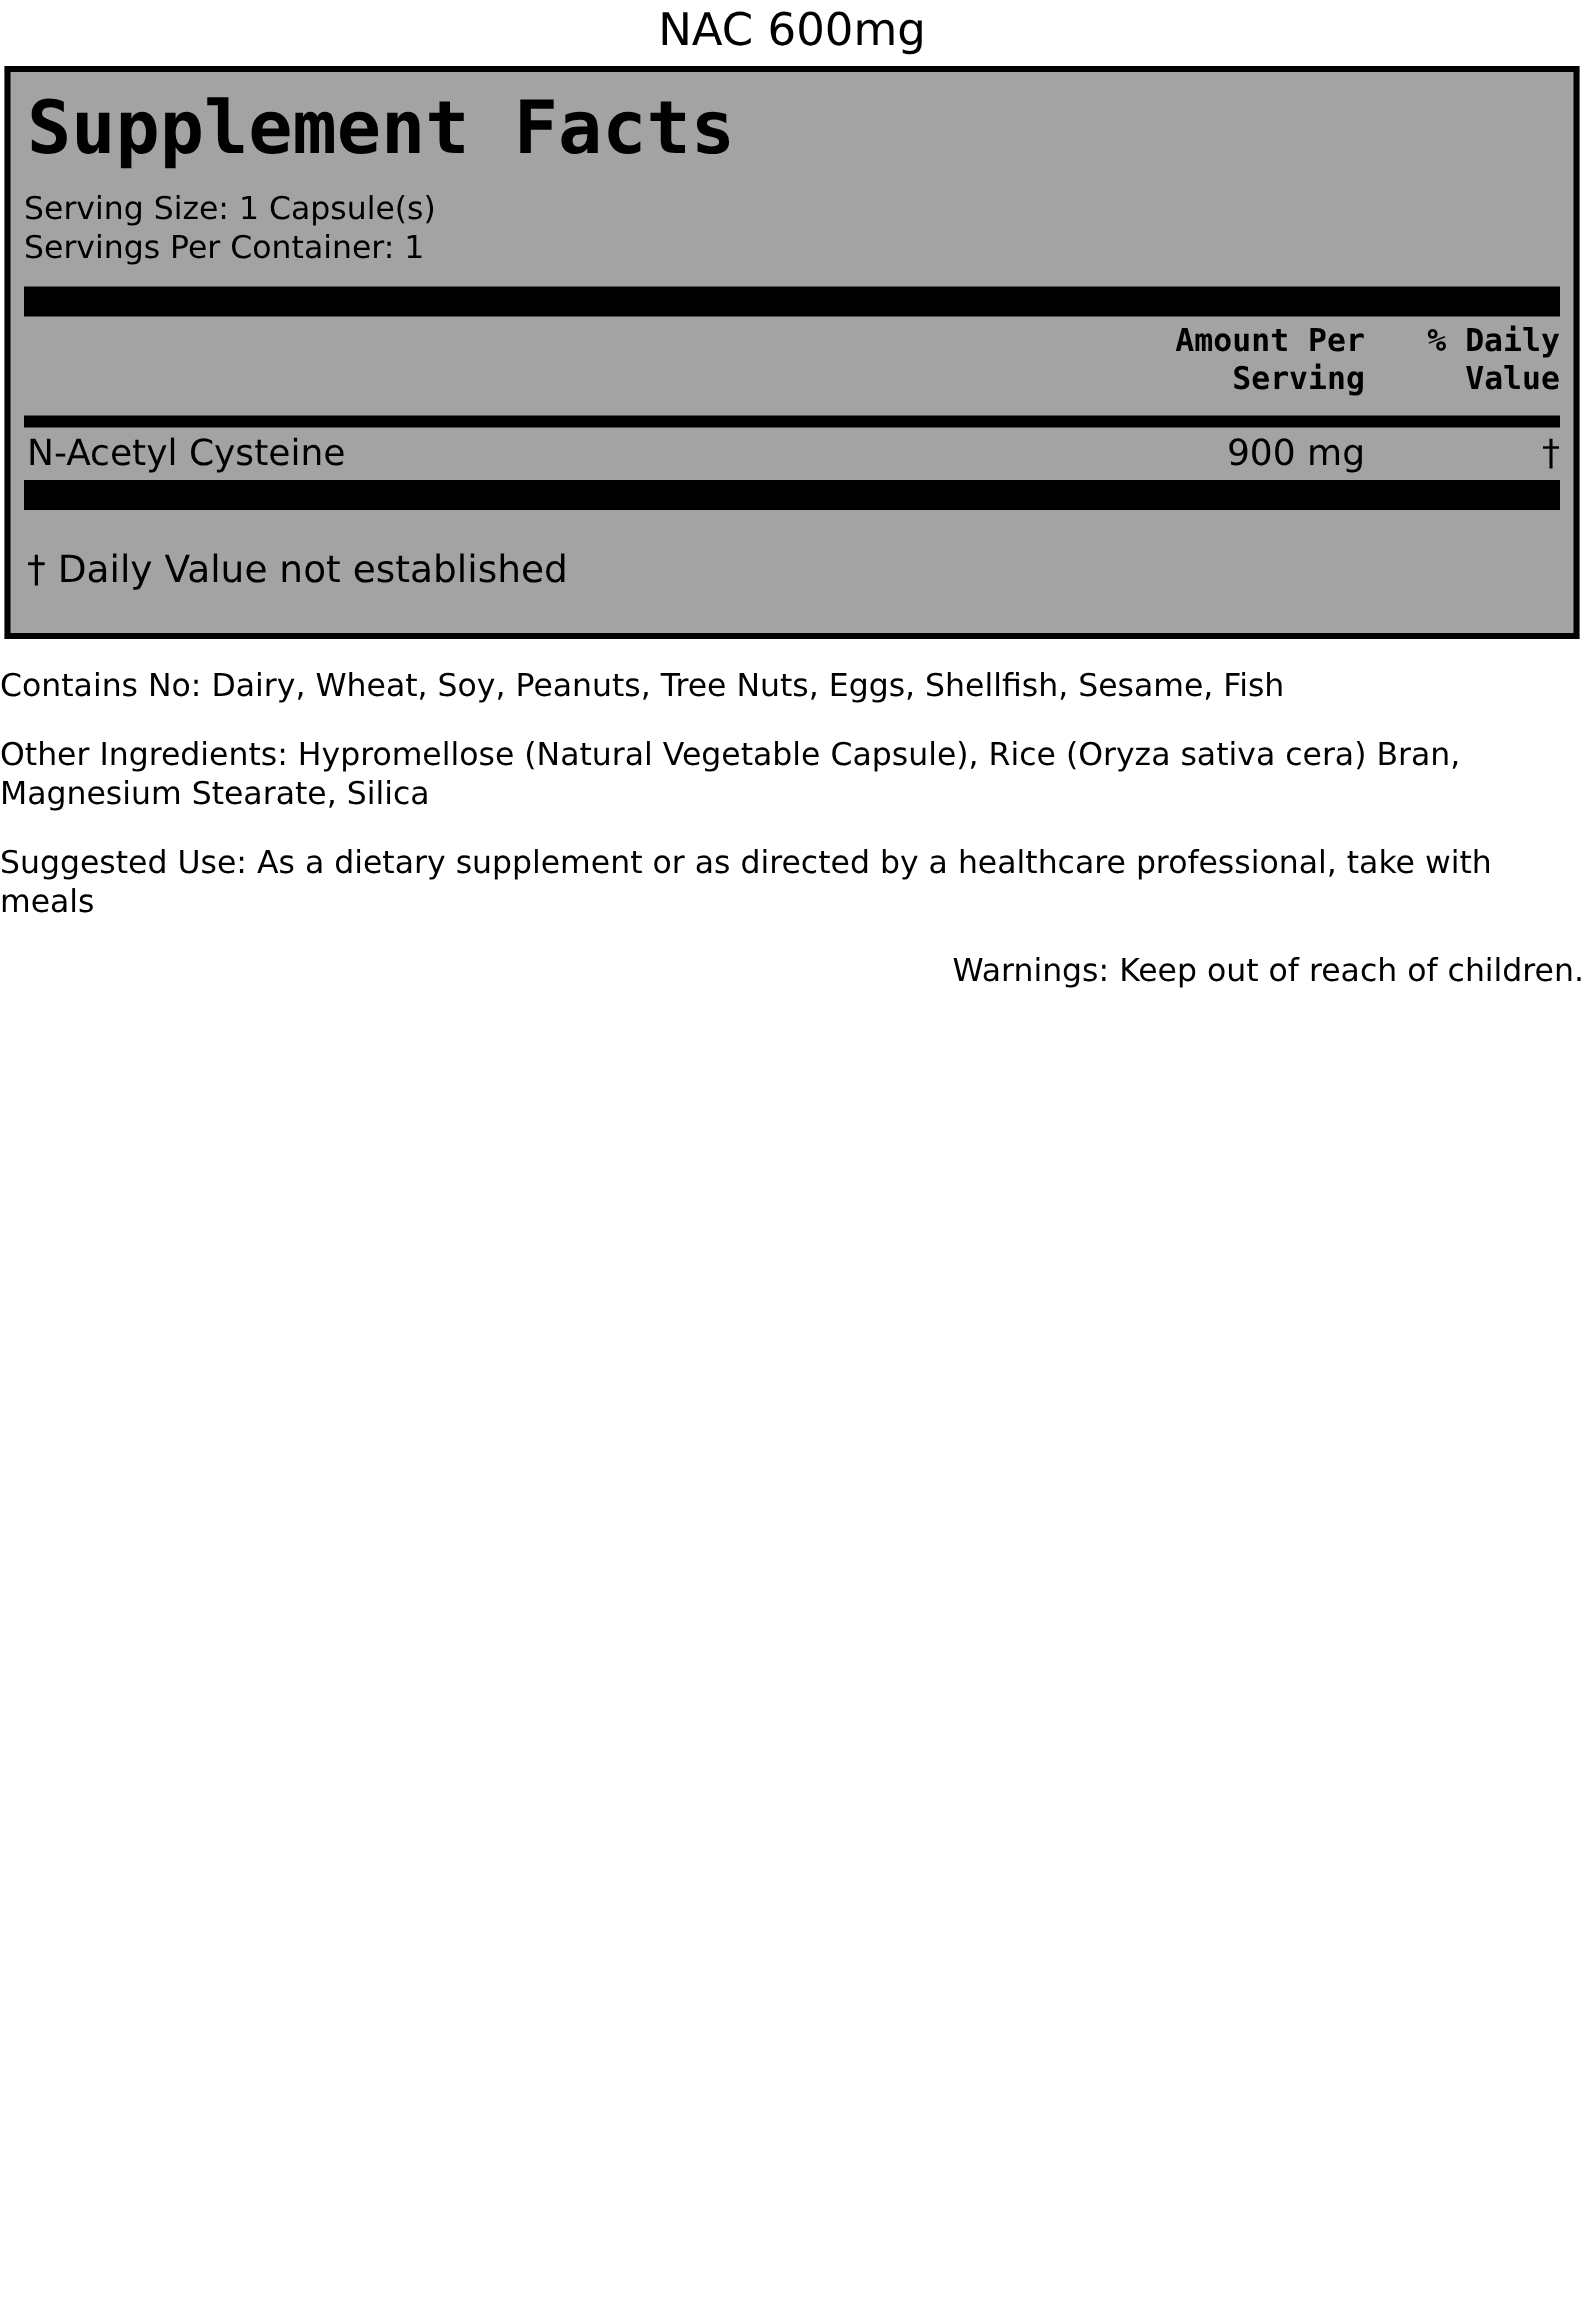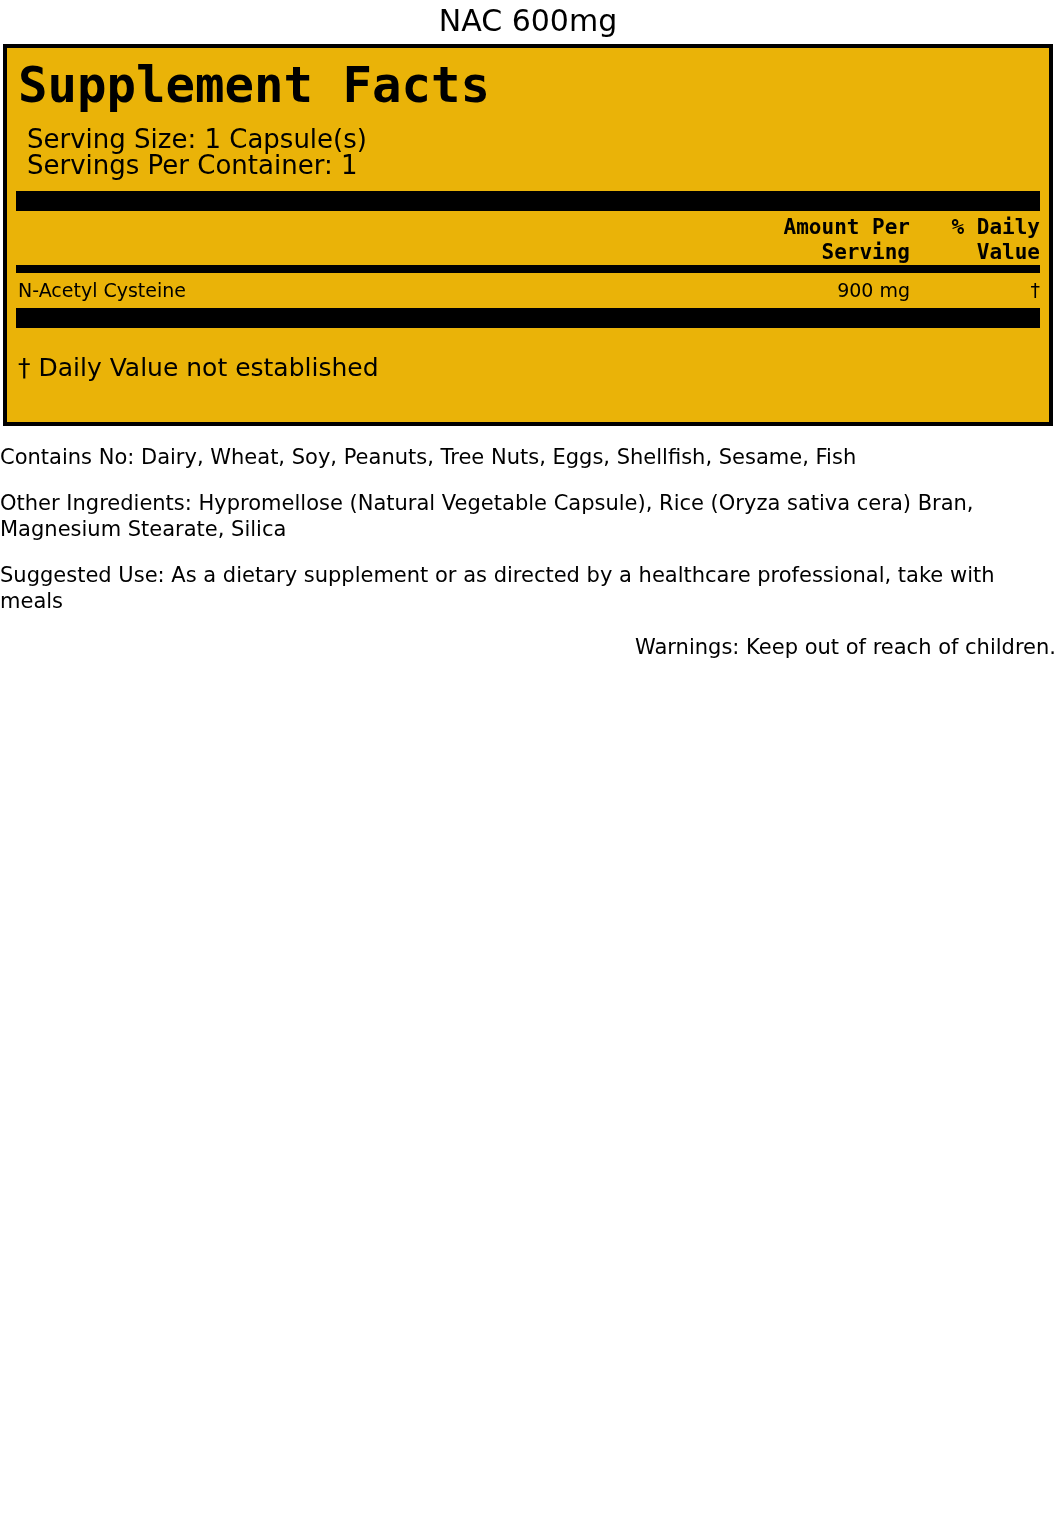--- a/index.html
+++ b/index.html
@@ -38,37 +38,37 @@
   }
 
   
   .facts-panel {
     position: absolute;
     top: 44px;
     left: 3px;
     width: 1050px;
     height: 382px;
     border: 4px solid #000000;
-    background: #eab308;
+    background: #a3a3a3;
     padding: 0 9px;
   }
 
   .facts-heading {
     font-family: "DejaVu Sans Mono", "Liberation Mono", monospace;
     font-weight: bold;
     font-size: 49px;
     line-height: 56px;
     letter-spacing: 0px;
     margin: 10px 0 0 2px;
     white-space: nowrap;
   }
 
   .serving-block {
-    margin: 12px 0 0 11px;
-    font-size: 26px;
+    margin: 12px 0 0 0;
+    font-size: 21px;
     line-height: 26px;
     font-weight: 400;
   }
   .serving-block div { white-space: nowrap; }
 
   
   .rule-thick {
     height: 20px;
     background: #000000;
     margin: 0;
@@ -82,38 +82,38 @@
 
   
   .col-head {
     display: flex;
     justify-content: flex-end;
     align-items: flex-start;
     font-family: "DejaVu Sans Mono", "Liberation Mono", monospace;
     font-weight: bold;
     font-size: 21px;
     line-height: 25px;
-    padding: 4px 0 0 0;
+    padding: 4px 0 12px 0;
   }
   .col-head .amount-col {
     width: 215px;
     text-align: right;
     white-space: pre-line;
   }
   .col-head .dv-col {
     width: 130px;
     text-align: right;
     white-space: pre-line;
   }
 
   
   .nutrient-row {
     display: flex;
     align-items: baseline;
-    font-size: 19px;
+    font-size: 24px;
     line-height: 28px;
     padding: 3px 0 4px 2px;
   }
   .nutrient-row .name {
     flex: 1 1 auto;
     text-align: left;
     white-space: nowrap;
   }
   .nutrient-row .amount {
     width: 215px;

